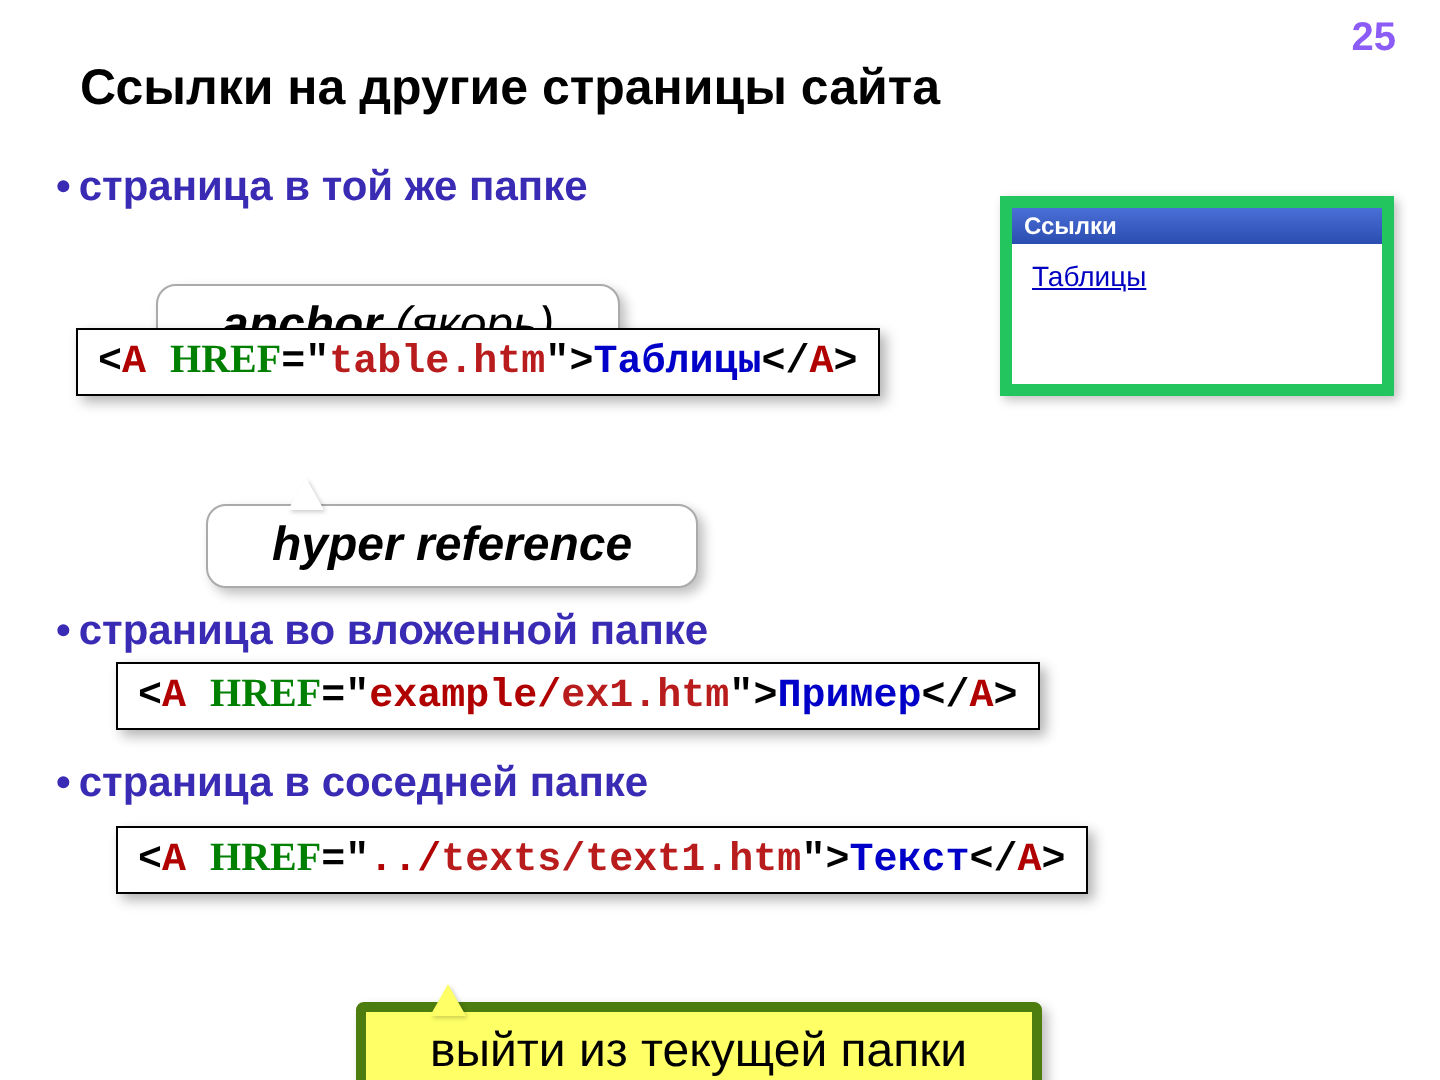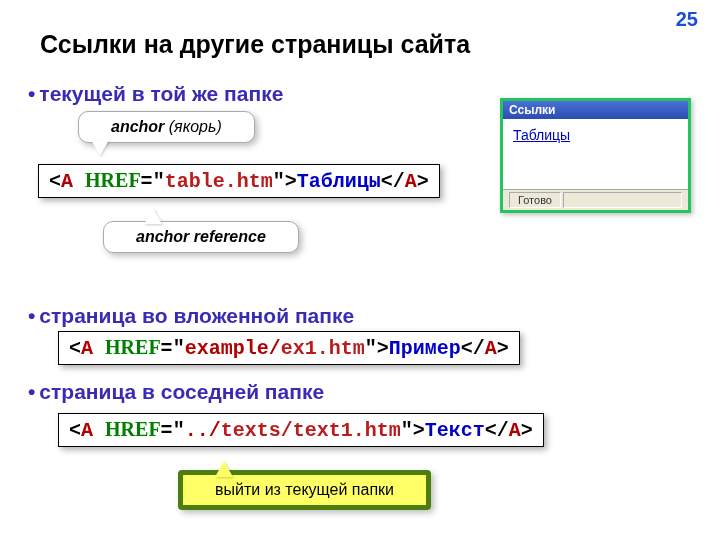--- a/index.html
+++ b/index.html
@@ -10,21 +10,21 @@
     height: 540px;
     position: relative;
     overflow: hidden;
   }
   .slide-number {
     position: absolute;
     top: 8px;
     right: 22px;
     font-weight: bold;
     font-size: 20px;
-    color: #1d4ed8;
+    color: #8b5cf6;
   }
   .title {
     position: absolute;
     top: 30px;
     left: 40px;
     font-size: 25px;
     font-weight: bold;
     color: #000;
   }
   .bullet-line {
@@ -36,23 +36,24 @@
   .bullet-line .dot {
     color: #3a2bb5;
     margin-right: 4px;
   }
   .callout {
     position: absolute;
     background: #fff;
     border: 1px solid #aaa;
     border-radius: 10px;
     padding: 6px 32px;
-    font-size: 16px;
+    font-size: 24px;
     text-align: center;
     box-shadow: 3px 3px 6px rgba(0,0,0,0.25);
+    margin-top: 31px;
   }
   .callout.yellow {
     background: #ffff66;
     border-radius: 4px;
     border: 5px solid #4d7c0f;
   }
   .code-box {
     position: absolute;
     background: #fff;
     border: 1px solid #000;
@@ -67,21 +68,21 @@
   .tag-a { color: #b00000; }
   .attr-name { color: #008000; font-family: Liberation Serif, serif; }
   .attr-val { color: #b91c1c; }
   .attr-val-red { color: #b00000; }
   .link-text { color: #0000c8; }
 
   
   .browser {
     position: absolute;
     width: 185px;
-    border: 3px solid #22c55e;
+    border: 6px solid #22c55e;
     box-shadow: 2px 2px 5px rgba(0,0,0,0.25);
     font-size: 12px;
     background: #ece9d8;
   }
   .browser .titlebar {
     background: linear-gradient(#4a6fd6, #2a4db0);
     color: #fff;
     padding: 2px 6px;
     font-weight: bold;
     font-size: 12px;
@@ -143,34 +144,34 @@
     filter: drop-shadow(1px 1px 1px rgba(0,0,0,0.2));
   }
 </style>
 </head>
 <body>
 
 <div class="slide-number">25</div>
 <div class="title">Ссылки на другие страницы сайта</div>
 
 <div class="bullet-line" style="top:82px; left:28px;">
-  <span class="dot">•</span><span>текущей в той же папке</span>
+  <span class="dot">•</span><span>страница в той же папке</span>
 </div>
 
 <div class="callout" style="top:111px; left:78px;">
   <span style="font-weight:bold; font-style:italic;">anchor</span><span style="font-style:italic;"> (якорь)</span>
   <div class="pointer ptr-down" style="left:12px; bottom:-14px;"></div>
 </div>
 
 <div class="code-box" style="top:164px; left:38px;">
   <span class="tag-bracket">&lt;</span><span class="tag-a">A</span><span> </span><span class="attr-name">HREF</span><span class="tag-bracket">=</span><span class="tag-bracket">"</span><span class="attr-val">table.htm</span><span class="tag-bracket">"</span><span class="tag-bracket">&gt;</span><span class="link-text">Таблицы</span><span class="tag-bracket">&lt;/</span><span class="tag-a">A</span><span class="tag-bracket">&gt;</span>
 </div>
 
 <div class="callout" style="top:221px; left:103px;">
-  <div style="font-weight:bold; font-style:italic; line-height:1.15;">anchor reference</div>
+  <div style="font-weight:bold; font-style:italic; line-height:1.15;">hyper reference</div>
   <div class="pointer ptr-up" style="left:40px; top:-14px;"></div>
 </div>
 
 <div class="bullet-line" style="top:304px; left:28px;">
   <span class="dot">•</span><span>страница во вложенной папке</span>
 </div>
 
 <div class="code-box" style="top:331px; left:58px;">
   <span class="tag-bracket">&lt;</span><span class="tag-a">A</span><span> </span><span class="attr-name">HREF</span><span class="tag-bracket">=</span><span class="tag-bracket">"</span><span class="attr-val-red">example/</span><span class="attr-val">ex1.htm</span><span class="tag-bracket">"</span><span class="tag-bracket">&gt;</span><span class="link-text">Пример</span><span class="tag-bracket">&lt;/</span><span class="tag-a">A</span><span class="tag-bracket">&gt;</span>
 </div>
@@ -186,17 +187,13 @@
 <div class="callout yellow" style="top:470px; left:178px;">
   <span>выйти из текущей папки</span>
   <div class="pointer ptr-up-yellow" style="left:32px; top:-14px;"></div>
 </div>
 
 <div class="browser" style="top:98px; left:500px;">
   <div class="titlebar">Ссылки</div>
   <div class="content">
     <a>Таблицы</a>
   </div>
-  <div class="statusbar">
-    <div class="statusbox">Готово</div>
-    <div class="spacer"></div>
-  </div>
 </div>
 
 </body></html>

